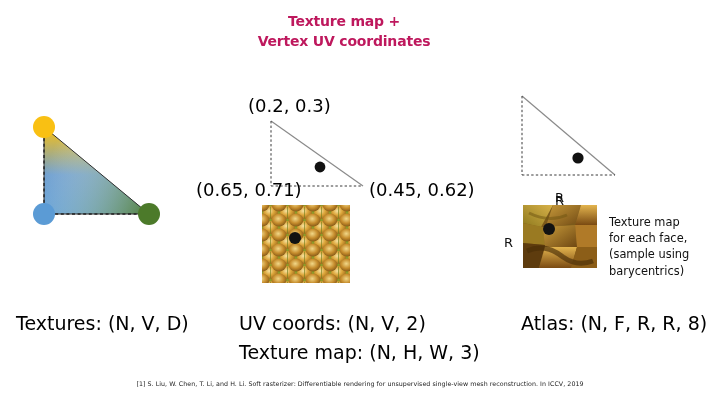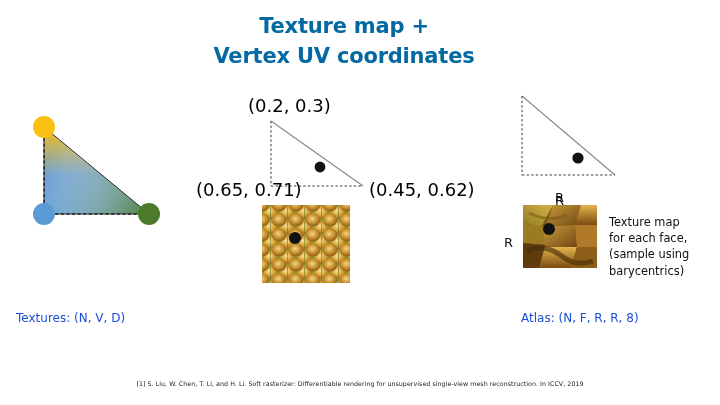--- a/index.html
+++ b/index.html
@@ -19,24 +19,24 @@
   .slide {
     position: absolute;
     left: 0; top: 0;
     width: 720px;
     height: 405px;
     background: #ffffff;
   }
   .col-title {
     position: absolute;
     font-weight: bold;
-    font-size: 21px;
+    font-size: 14px;
     letter-spacing: -0.2px;
     text-align: center;
-    color: #0369a1;
+    color: #be185d;
     line-height: 1.45;
     white-space: pre-line;
   }
   #title-vertex-textures { left: 0px;   top: 29px;  width: 208px; }
   #title-texture-map-uv  { left: 208px; top: 11px;  width: 272px; }
   #title-texture-atlas   { left: 470px; top: 18px;  width: 240px; }
 
   .panel { position: absolute; }
 
   
@@ -73,22 +73,22 @@
     font-size: 13px;
     color: #111111;
     white-space: nowrap;
   }
   #r-label-triangle  { left: 555px; top: 190px; }
   #r-label-atlas-top { left: 555px; top: 193px; }
   #r-label-atlas-left{ left: 504px; top: 235px; }
 
   .shape-caption {
     position: absolute;
-    font-size: 12px;
-    color: #1d4ed8;
+    font-size: 19px;
+    color: #000000;
     white-space: pre-line;
     line-height: 1.52;
     font-family: "DejaVu Sans", "Liberation Sans", sans-serif;
   }
   #shape-textures { left: 16px;  top: 309px; }
   #shape-uv       { left: 239px; top: 309px; }
   #shape-atlas    { left: 521px; top: 309px; }
 
   #citation {
     position: absolute;
@@ -240,18 +240,20 @@
   <div class="r-label" id="r-label-atlas-top">R</div>
   <div class="r-label" id="r-label-atlas-left">R</div>
 
   <div class="side-caption" id="caption-each-face">Texture map
 for each face,
 (sample using
 barycentrics)</div>
 
   <div class="shape-caption" id="shape-textures">Textures:  (N, V, D)</div>
 
+  <div class="shape-caption" id="shape-uv">UV coords:  (N, V, 2)
+Texture map: (N, H, W, 3)</div>
 
   <div class="shape-caption" id="shape-atlas">Atlas: (N, F, R, R, 8)</div>
 
   <div id="citation">[1] S. Liu, W. Chen, T. Li, and H. Li. Soft rasterizer: Differentiable rendering for unsupervised single-view mesh reconstruction. In ICCV, 2019</div>
 
 </div>
 
 </body></html>

